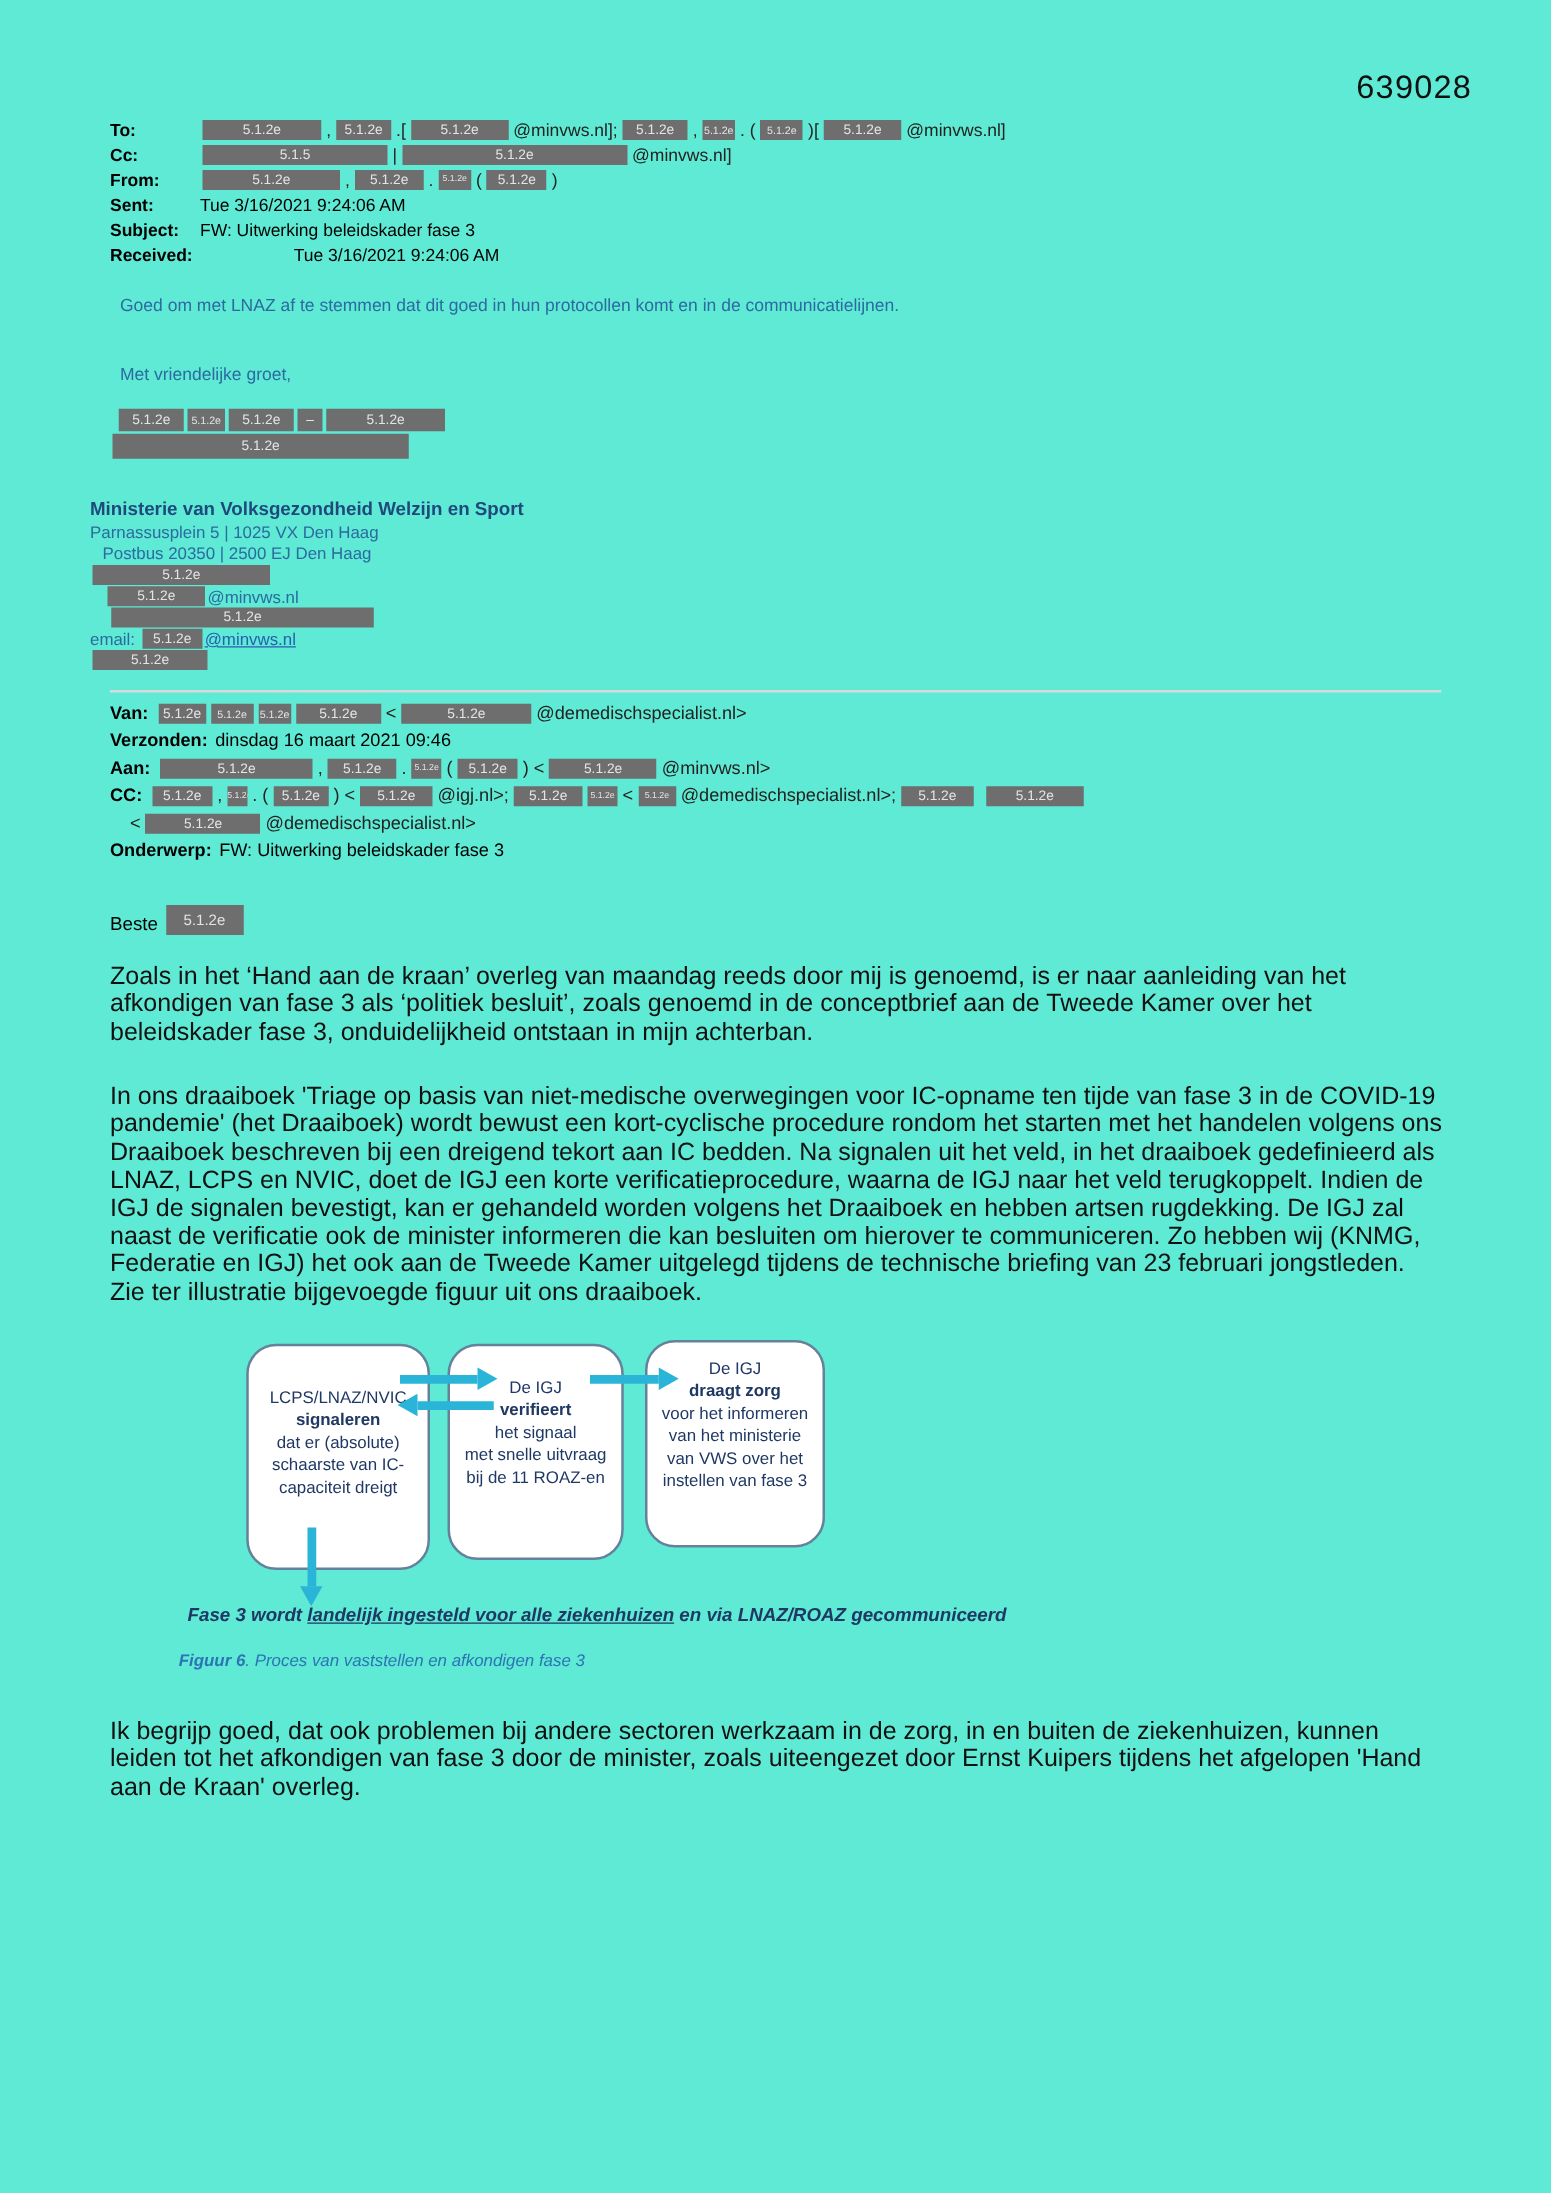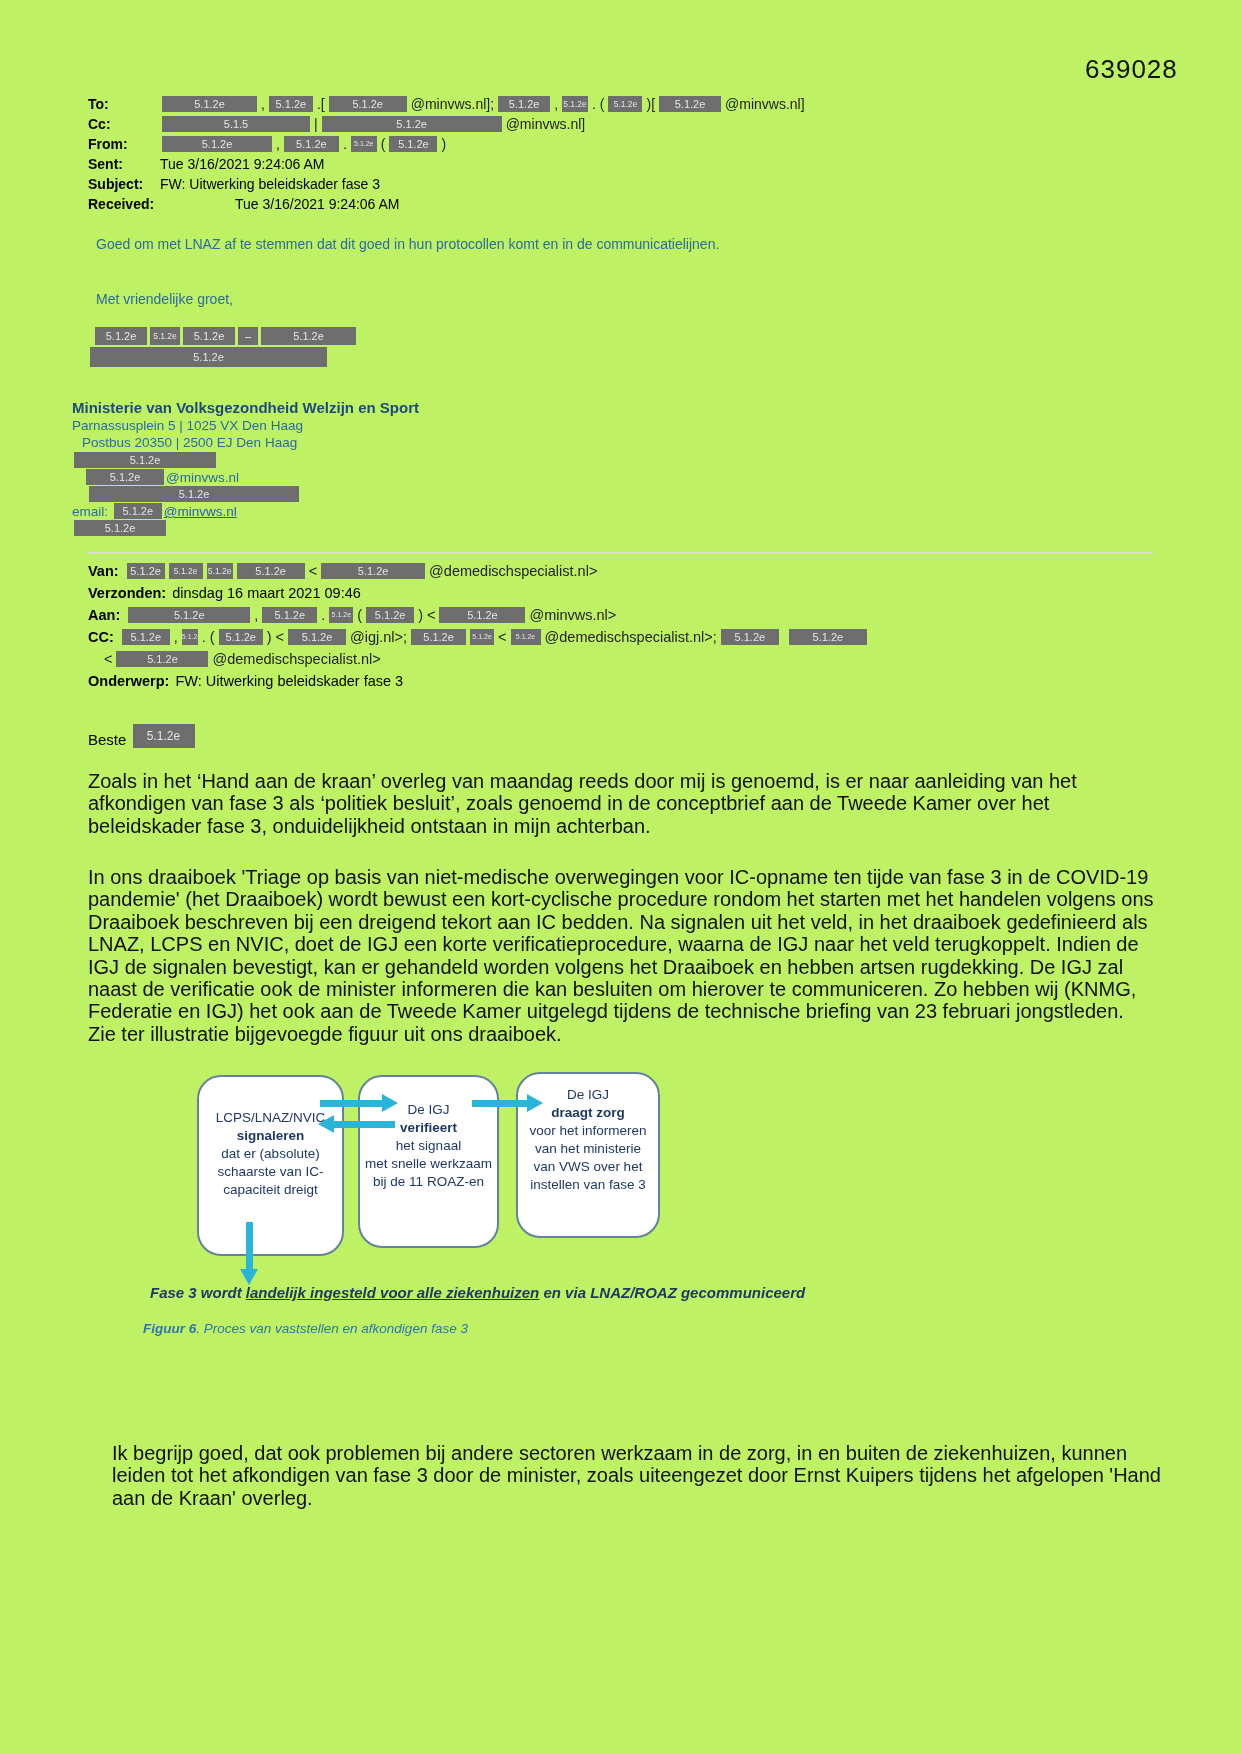--- a/index.html
+++ b/index.html
@@ -1,16 +1,16 @@
 <!DOCTYPE html>
 <html><head>
 <meta charset="utf-8">
 <style>
   html,body{margin:0;padding:0;background:#f2f2f2;}
-  .page{position:relative;width:1241px;height:1754px;background:#bef264;margin:0 auto;
+  .page{position:relative;width:1241px;height:1754px;background:#5eead4;margin:0 auto;
         font-family:"Liberation Sans",sans-serif;color:#000;overflow:hidden;}
 
   .doc-number{position:absolute;left:1085px;top:54px;font-size:26px;color:#111;letter-spacing:1px;}
 
   
   .rd{display:inline-block;background:#6e6e6e;color:#e4e4e4;font-size:11px;line-height:16px;height:16px;
       text-align:center;vertical-align:text-bottom;margin:0 2px;overflow:hidden;white-space:nowrap;}
   .rd.sm{font-size:8.5px;}
   .rd.xs{font-size:7px;}
   .rd.tall{height:24px;line-height:24px;font-size:12px;}
@@ -43,21 +43,21 @@
   .sigline{height:16px;margin-bottom:1px;white-space:nowrap;}
   .sig-link{color:#2a5db0;text-decoration:underline;}
 
   .sep-line{position:absolute;left:88px;top:552px;width:1065px;height:2px;background:#dadada;}
 
   .beste-row{position:absolute;left:88px;top:724px;font-size:15px;}
 
   .para{position:absolute;left:88px;width:1068px;font-size:20px;line-height:22.4px;color:#111;}
   .p1{top:770px;}
   .p2{top:866px;}
-  .p3{top:1442px;margin-left:24px;}
+  .p3{top:1374px;}
 
   
   .dgm-box{position:absolute;border:2px solid #64829c;border-radius:24px;color:#1f3864;
            font-size:13.5px;line-height:18px;text-align:center;background:#fff;}
   .dgm-box .b{font-weight:bold;}
   .box1{left:197px;top:1075px;width:143px;height:145px;padding-top:32px;box-sizing:content-box;}
   .box2{left:358px;top:1075px;width:137px;height:145px;padding-top:24px;box-sizing:content-box;}
   .box3{left:516px;top:1072px;width:140px;height:150px;padding-top:12px;box-sizing:content-box;}
 
   .arrow-shaft{position:absolute;background:#2ab5d8;}
@@ -162,21 +162,21 @@
     <div>LCPS/LNAZ/NVIC</div>
     <div class="b">signaleren</div>
     <div>dat er (absolute)</div>
     <div>schaarste van IC-</div>
     <div>capaciteit dreigt</div>
   </div>
   <div class="dgm-box box2">
     <div>De IGJ</div>
     <div class="b">verifieert</div>
     <div>het signaal</div>
-    <div>met snelle werkzaam</div>
+    <div>met snelle uitvraag</div>
     <div>bij de 11 ROAZ-en</div>
   </div>
   <div class="dgm-box box3">
     <div>De IGJ</div>
     <div class="b">draagt zorg</div>
     <div>voor het informeren</div>
     <div>van het ministerie</div>
     <div>van VWS over het</div>
     <div>instellen van fase 3</div>
   </div>

